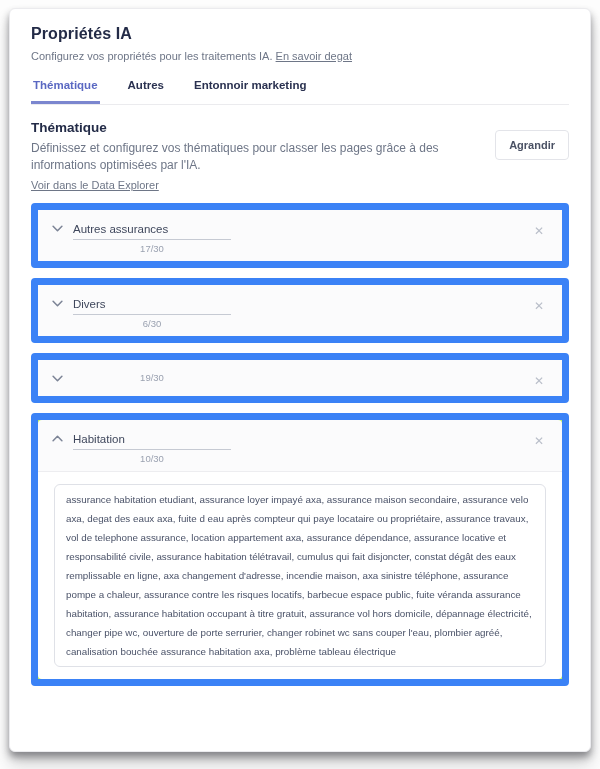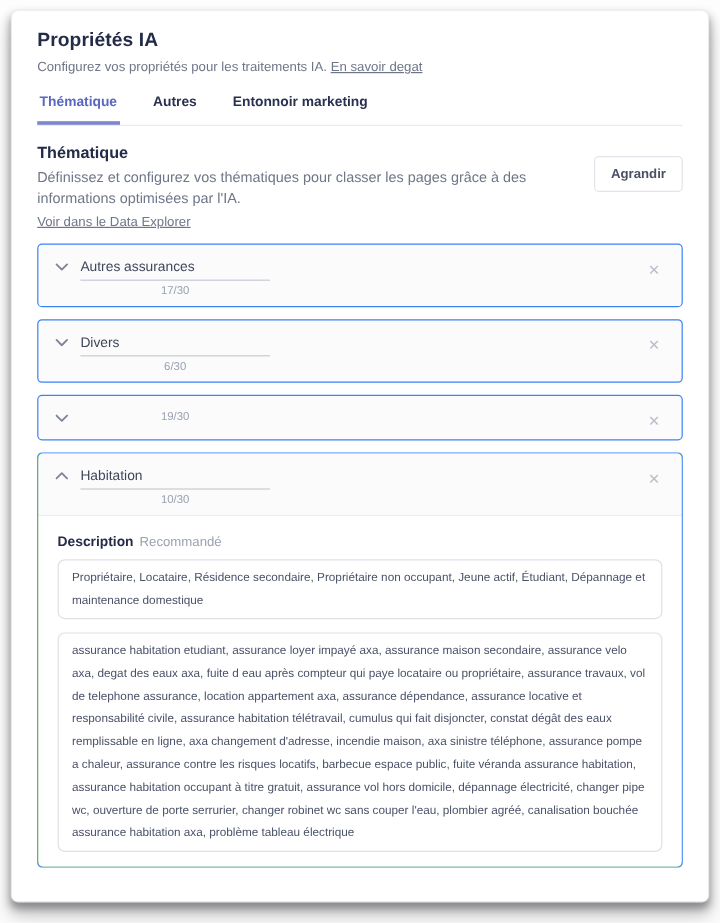--- a/index.html
+++ b/index.html
@@ -39,21 +39,21 @@
   .section-desc { margin-top: 5px; font-size: 12px; color: #6e7687; line-height: 1.45; max-width: 470px; }
   .section-link { display: inline-block; margin-top: 2px; font-size: 11px; color: #6e7687; text-decoration: underline; cursor: pointer; }
   .btn-outline {
     margin-top: 10px;
     background: #fff; border: 1px solid #e3e4e9; border-radius: 4px;
     font-family: inherit; font-size: 11px; font-weight: bold; color: #4a5164;
     padding: 8px 13px; cursor: pointer; white-space: nowrap;
   }
   
   .cards { margin-top: 10px; display: flex; flex-direction: column; gap: 10px; }
-  .theme-card { border: 1px solid #3b82f6; border-radius: 4px; background: #fbfbfc; }
+  .theme-card { border: 7px solid #3b82f6; border-radius: 4px; background: #fbfbfc; }
   .theme-head { display: flex; align-items: flex-start; padding: 9px 16px 7px 14px; }
   .chev { color: #7c8496; margin-top: 6px; cursor: pointer; display: inline-flex; }
   .chev svg { display: block; }
   .chev.up svg { transform: rotate(180deg); }
   .name-wrap { margin-left: 10px; width: 158px; }
   .theme-input {
     width: 100%; border: none; border-bottom: 1px solid #c6cad3; background: transparent;
     font-family: inherit; font-size: 11.5px; color: #3f475c; padding: 2px 0 4px 0; outline: none;
   }
   .counter { font-size: 9.5px; color: #9aa1b0; text-align: center; margin-top: 3px; }
@@ -150,26 +150,20 @@
           </span>
         <div class="name-wrap">
           <input class="theme-input" value="Habitation" style="">
           <div class="counter">10/30</div>
         </div>
         <span class="close">✕</span>
       </div>
 
       <div class="theme-body">
 
-        <div class="field">
-          <div class="field-label-row">
-            <span class="field-label">Description</span><span class="field-badge">Recommandé</span>
-          </div>
-          <div class="text-box">Propriétaire, Locataire, Résidence secondaire, Propriétaire non occupant, Jeune actif, Étudiant, Dépannage et maintenance domestique</div>
-        </div>
 
         <div class="field">
           <div class="text-box">assurance habitation etudiant, assurance loyer impayé axa, assurance maison secondaire, assurance velo axa, degat des eaux axa, fuite d eau après compteur qui paye locataire ou propriétaire, assurance travaux, vol de telephone assurance, location appartement axa, assurance dépendance, assurance locative et responsabilité civile, assurance habitation télétravail, cumulus qui fait disjoncter, constat dégât des eaux remplissable en ligne, axa changement d'adresse, incendie maison, axa sinistre téléphone, assurance pompe a chaleur, assurance contre les risques locatifs, barbecue espace public, fuite véranda assurance habitation, assurance habitation occupant à titre gratuit, assurance vol hors domicile, dépannage électricité, changer pipe wc, ouverture de porte serrurier, changer robinet wc sans couper l'eau, plombier agréé, canalisation bouchée assurance habitation axa, problème tableau électrique</div>
         </div>
 
       </div>
     </div>
 
   </div>
 </div>

